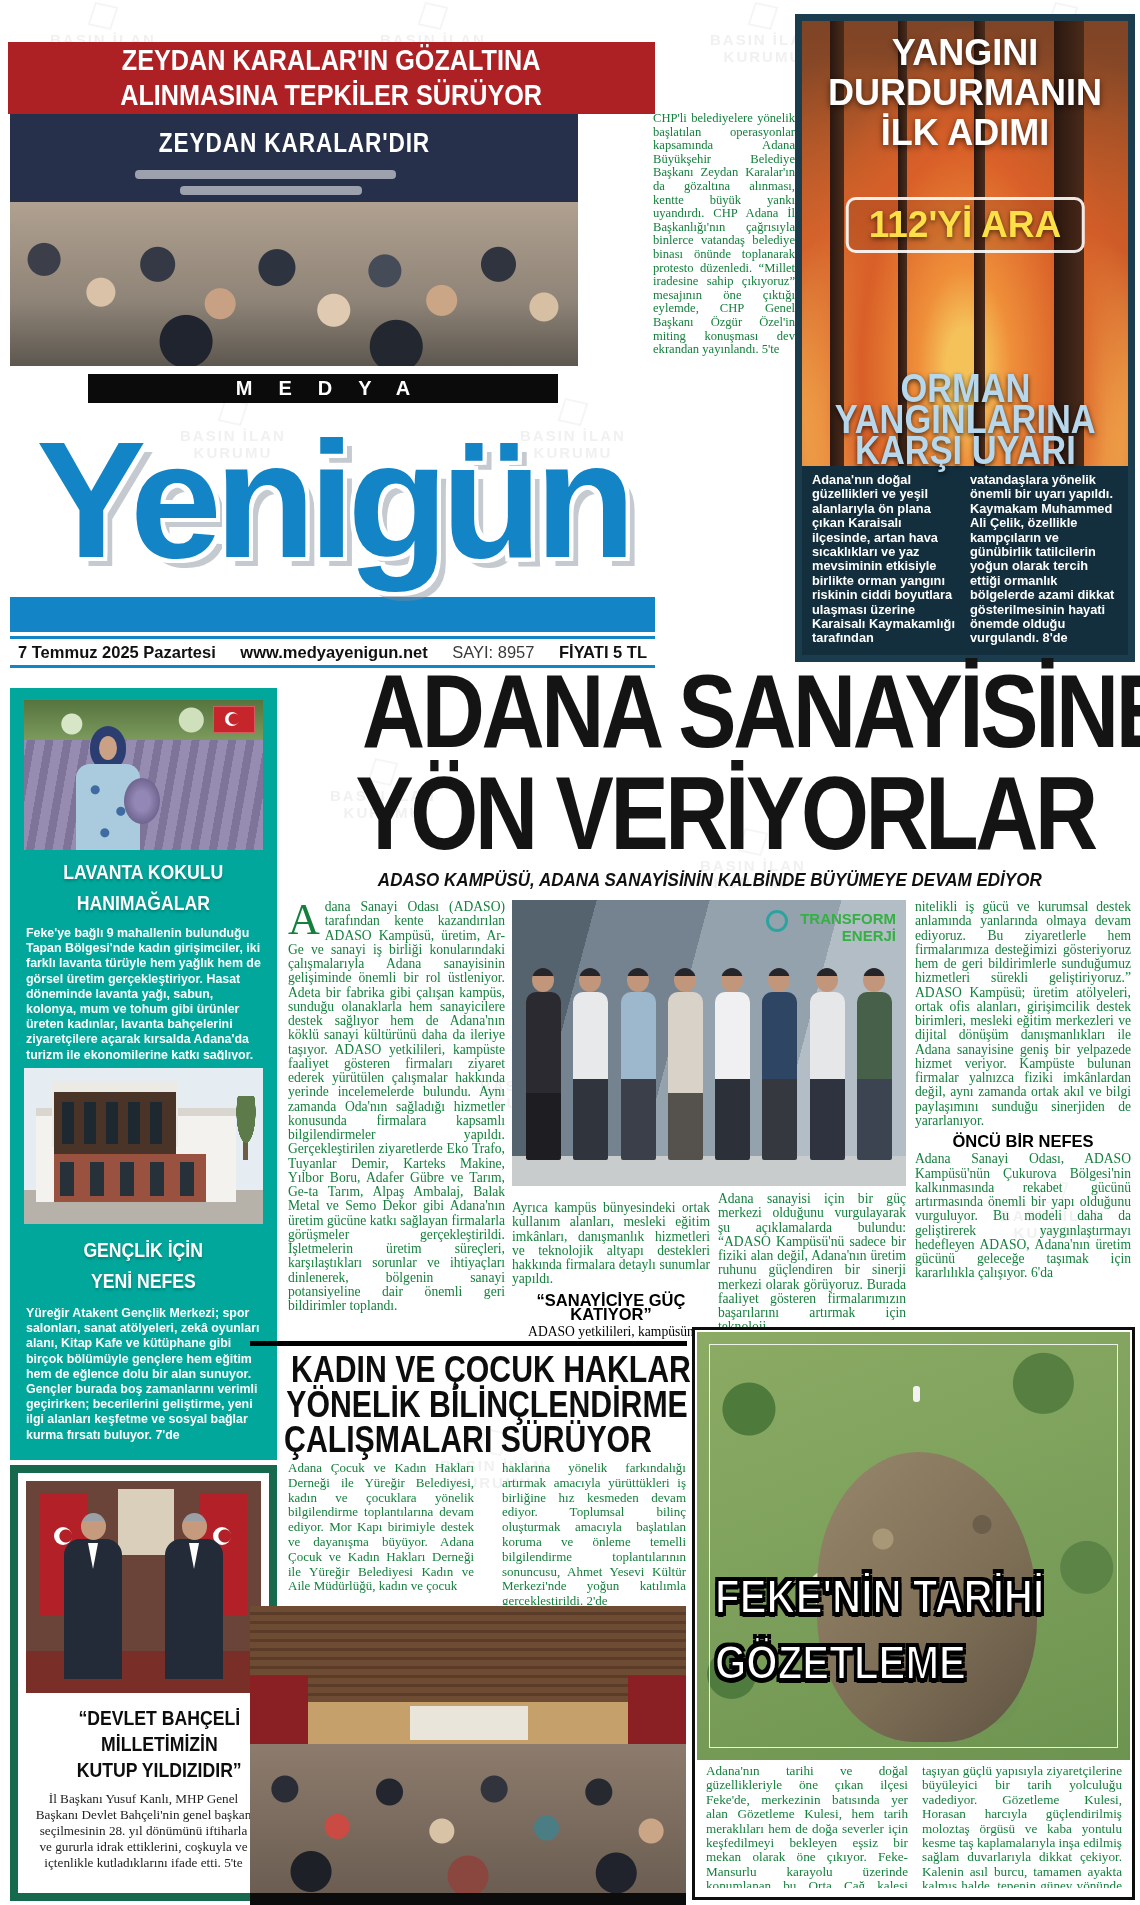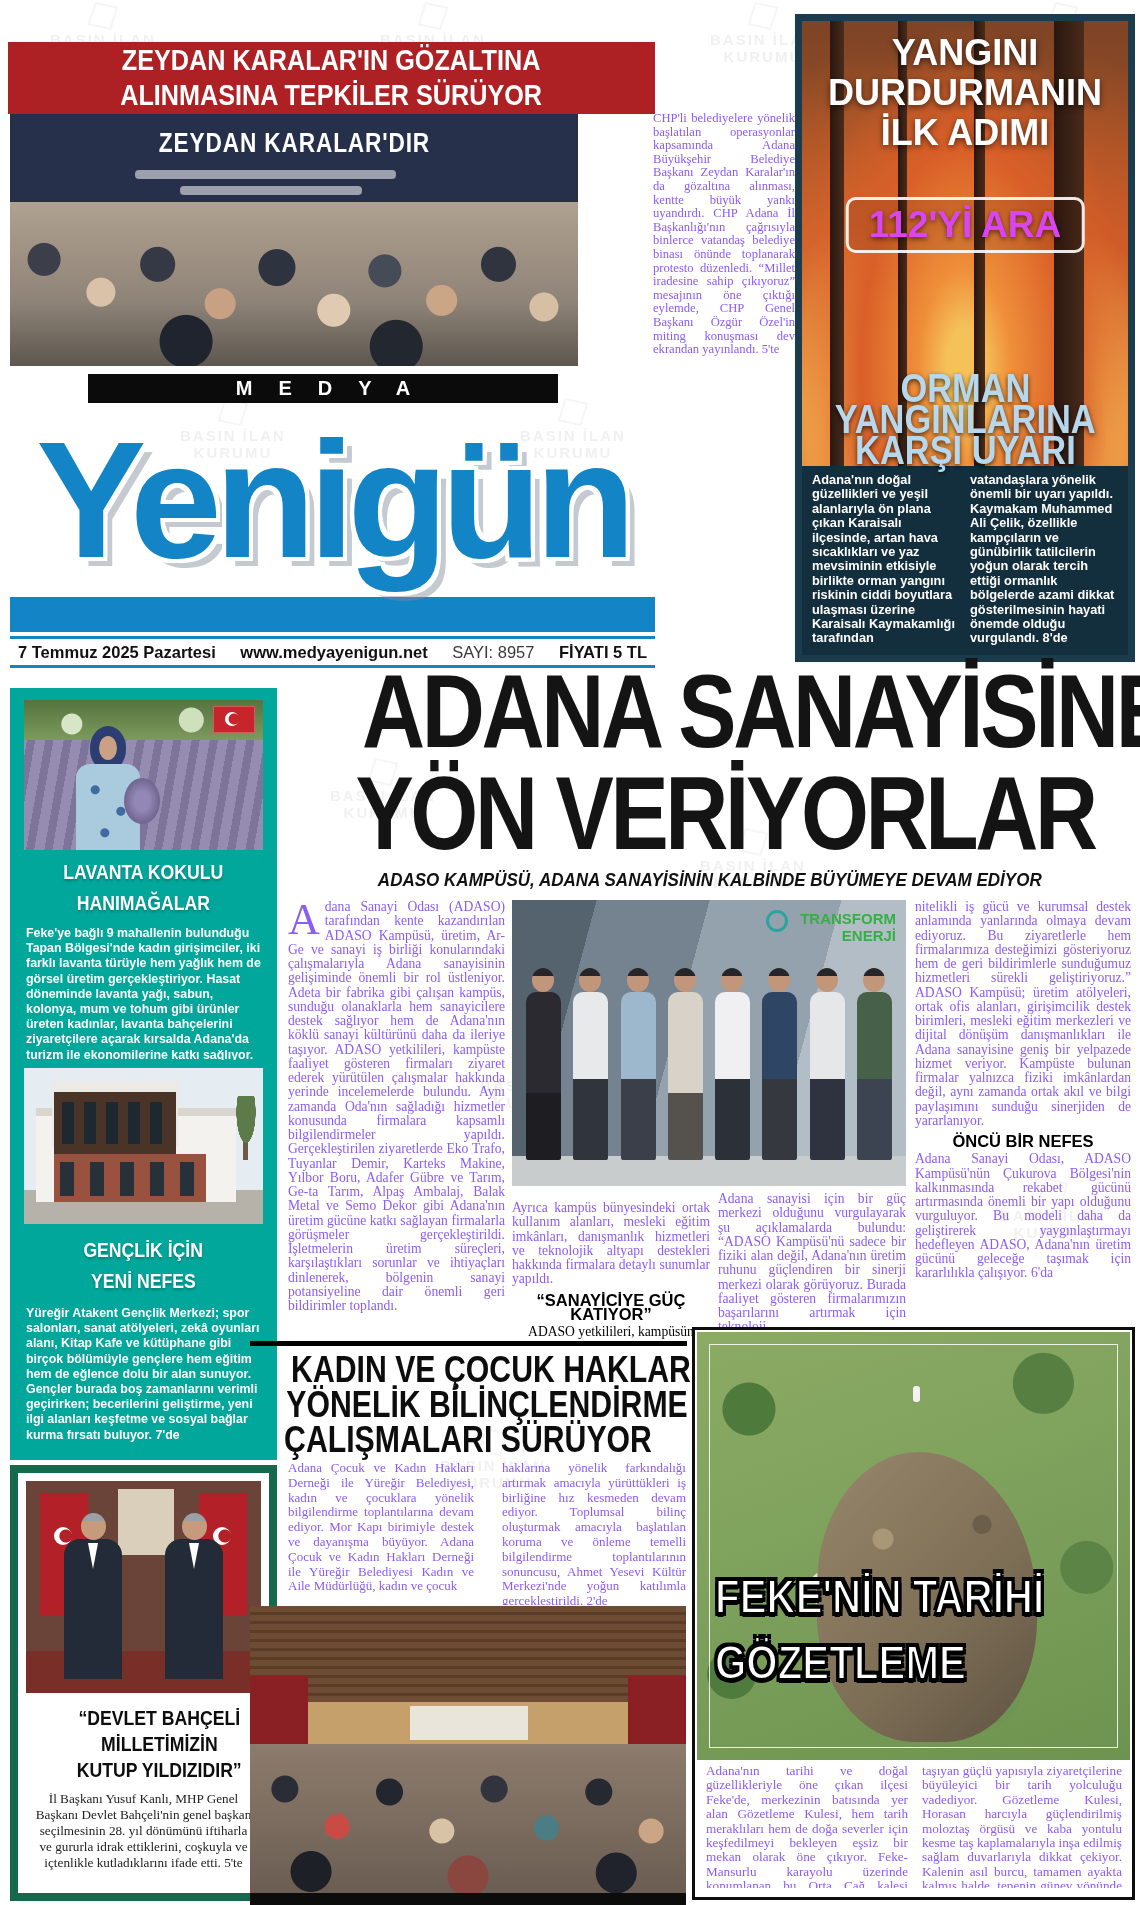--- a/index.html
+++ b/index.html
@@ -2,21 +2,21 @@
 <html><head>
 <meta charset="utf-8">
 <style>
   html,body{margin:0;padding:0;background:#fff;}
   .page{position:relative;width:1140px;height:1905px;background:#fff;overflow:hidden;
         font-family:"Liberation Sans","DejaVu Sans",sans-serif;}
   .abs{position:absolute;}
   .serif{font-family:"Liberation Serif","DejaVu Serif",serif;}
   .cond{display:inline-block;transform:scaleX(.84);transform-origin:center;white-space:nowrap;}
   .condL{display:inline-block;transform:scaleX(.84);transform-origin:left;white-space:nowrap;}
-  .jtext{text-align:justify;color:#8b5cf6;overflow:hidden;}
+  .jtext{text-align:justify;color:#15803d;overflow:hidden;}
   
   .wm{position:absolute;z-index:0;opacity:.5;text-align:center;color:#e3e3e3;pointer-events:none;}
   .wm b{display:block;font-size:15px;font-weight:bold;letter-spacing:2px;line-height:17px;}
   .wm i{display:block;width:20px;height:20px;border:2px solid #ececec;margin:0 auto 3px auto;transform:rotate(12deg) skew(-6deg);}
   .layer{position:absolute;z-index:1;}
   
   .redbox{left:8px;top:42px;width:647px;height:72px;background:#ad2024;color:#fff;text-align:center;
           font-weight:bold;font-size:30px;line-height:35px;}
   
   .protest{left:10px;top:114px;width:568px;height:252px;overflow:hidden;
@@ -45,21 +45,21 @@
   .fireart{position:absolute;left:0;top:0;width:326px;height:445px;overflow:hidden;
     background:
      radial-gradient(ellipse at 50% 78%,#f5c25a 0 8%,#ef8f3a 20%,#d95f28 45%,transparent 70%),
      radial-gradient(ellipse at 20% 90%,#f2a84c 0 12%,#d4632b 35%,transparent 65%),
      radial-gradient(ellipse at 80% 92%,#f2a84c 0 12%,#cf5c28 35%,transparent 65%),
      linear-gradient(180deg,#7e4426 0,#9c5126 35%,#b35a28 60%,#3a1f14 100%);}
   .trunk{position:absolute;top:0;bottom:0;background:linear-gradient(90deg,#2a1710,#4a2b1a);}
   .fire .ftitle{position:absolute;left:0;top:12px;width:326px;text-align:center;color:#fff;font-weight:bold;
      font-size:36px;line-height:40px;text-shadow:0 2px 6px rgba(0,0,0,.6);}
   .fire .badge{position:absolute;left:50%;top:176px;transform:translateX(-50%);border:3px solid rgba(255,255,255,.9);
-     border-radius:10px;padding:4px 20px;color:#d946ef;font-weight:bold;font-size:37px;white-space:nowrap;
+     border-radius:10px;padding:4px 20px;color:#fde047;font-weight:bold;font-size:37px;white-space:nowrap;
      text-shadow:0 2px 5px rgba(0,0,0,.55);background:rgba(60,30,15,.15);}
   .fire .ftitle2{position:absolute;left:0;top:352px;width:326px;text-align:center;color:#b7d8ec;font-weight:bold;
      font-size:41px;line-height:31px;text-shadow:0 2px 6px rgba(0,0,0,.7);}
   .fire .fcols{position:absolute;left:10px;top:452px;width:306px;height:178px;display:flex;gap:10px;}
   .fire .fcol{width:148px;color:#fff;font-weight:bold;font-size:12.8px;line-height:14.4px;overflow:hidden;}
   
   .mband{left:88px;top:374px;width:470px;height:29px;background:#0b0b0b;color:#fff;text-align:center;
      font-weight:bold;font-size:20px;line-height:29px;letter-spacing:26px;text-indent:26px;}
   .mtitle{left:10px;top:386px;width:645px;height:238px;text-align:center;font-weight:bold;font-size:165px;line-height:228px;
      color:#1385c6;letter-spacing:-7px;z-index:3;

